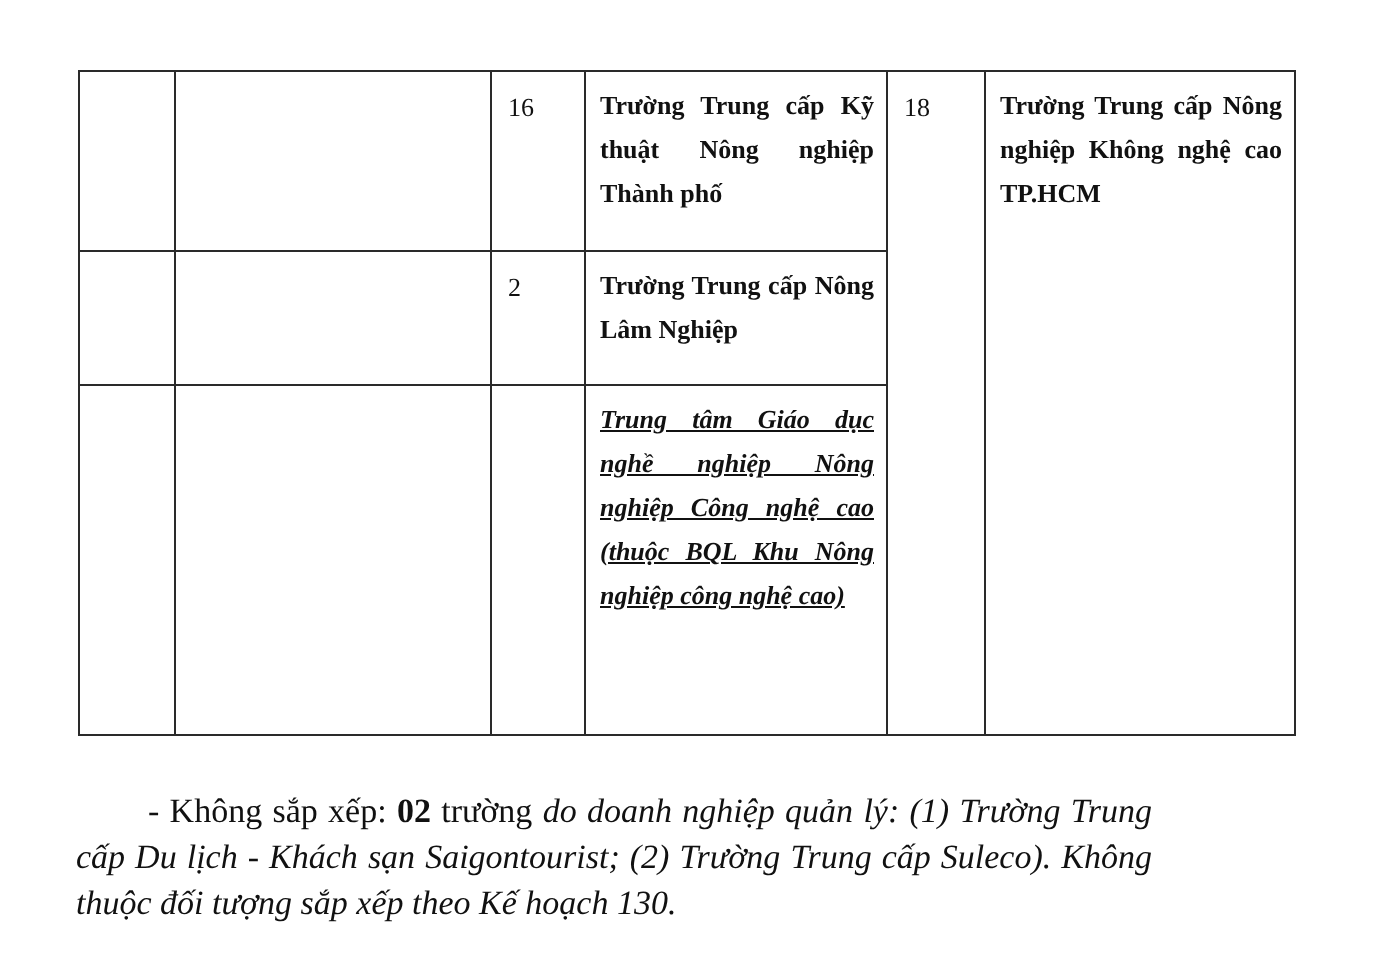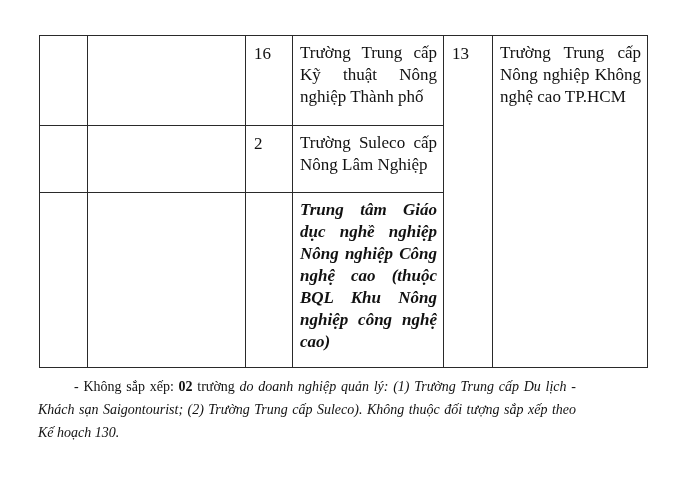--- a/index.html
+++ b/index.html
@@ -1,32 +1,32 @@
 <!DOCTYPE html>
 <html><head>
 <meta charset="utf-8">
 <style>
   html, body { margin: 0; padding: 0; background: #ffffff; }
   body { width: 698px; height: 485px; position: relative; overflow: hidden;
          font-family: "Liberation Serif", serif; color: #111; }
   .tbl { position: absolute; left: 39px; top: 35px; border-collapse: collapse; table-layout: fixed; }
-  .tbl td { border: 1.3px solid #2a2a2a; vertical-align: top; padding: 0; font-size: 17px; line-height: 22px; }
+  .tbl td { border: 1.3px solid #2a2a2a; vertical-align: top; padding: 0; font-size: 13px; line-height: 22px; }
   .c1 { width: 48px; }
   .c2 { width: 158px; }
   .c3 { width: 47px; }
   .c4 { width: 151px; }
   .c5 { width: 49px; }
   .c6 { width: 155px; }
   .num { padding: 7px 0 0 8px !important; }
-  .txt { padding: 6px 6px 4px 7px !important; text-align: justify; text-align-last: left; }
+  .txt { padding: 6px 6px 4px 7px !important; text-align: justify; text-align-last: left; font-weight: bold; }
   .r1 td { height: 79px; }
   .r2 td { height: 56px; }
   .r3 td { height: 164px; }
-  .bi { font-weight: bold; font-style: italic; }
-  .note { position: absolute; left: 38px; top: 361px; width: 538px; font-size: 14px; line-height: 23px;
+  .bi { font-weight: bold; font-style: italic; text-decoration: underline; }
+  .note { position: absolute; left: 38px; top: 377px; width: 538px; font-size: 17px; line-height: 23px;
           text-align: justify; text-indent: 36px; }
   .note i { font-style: italic; }
   .note b { font-weight: bold; }
 </style>
 </head>
 <body>
 
 <table class="tbl">
   <colgroup>
     <col class="c1">
@@ -35,28 +35,28 @@
       <col class="c4">
       <col class="c5">
       <col class="c6">
   </colgroup>
   <tbody>
       <tr class="r1">
     <td></td>
     <td></td>
     <td class="num">16</td>
     <td class="txt">Trường Trung cấp Kỹ thuật Nông nghiệp Thành phố</td>
-    <td class="num" rowspan="3">13</td>
+    <td class="num" rowspan="3">18</td>
     <td class="txt" rowspan="3">Trường Trung cấp Nông nghiệp Không nghệ cao TP.HCM</td>
   </tr>
   <tr class="r2">
     <td></td>
     <td></td>
     <td class="num">2</td>
-    <td class="txt">Trường Suleco cấp Nông Lâm Nghiệp</td>
+    <td class="txt">Trường Trung cấp Nông Lâm Nghiệp</td>
   </tr>
   <tr class="r3">
     <td></td>
     <td></td>
     <td class="num"></td>
     <td class="txt bi">Trung tâm Giáo dục nghề nghiệp Nông nghiệp Công nghệ cao (thuộc BQL Khu Nông nghiệp công nghệ cao)</td>
   </tr>
 </tbody>
   </table>
 

